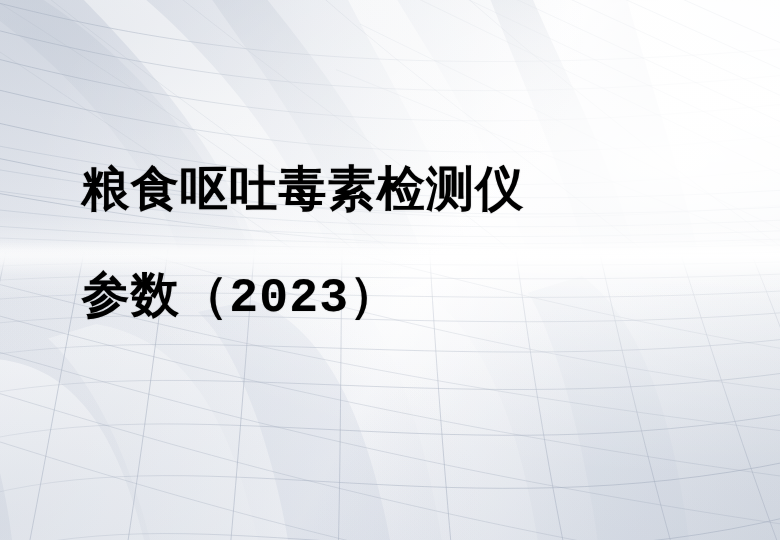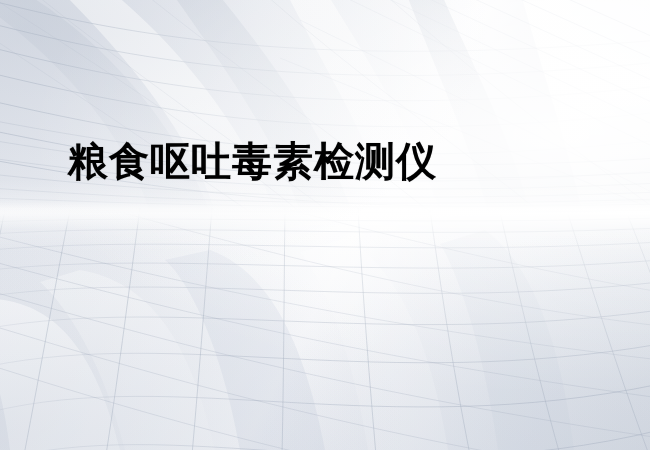--- a/index.html
+++ b/index.html
@@ -92,21 +92,21 @@
 
   
   #title-block {
     position: absolute;
     left: 68px;
     top: 118px;
     width: 520px;
   }
   .title-line {
     color: #000000;
-    font-family: Liberation Serif, serif;
+    font-family: Liberation Mono, monospace;
     font-weight: bold;
     font-size: 40px;
     line-height: 88px;
     letter-spacing: 1px;
     white-space: nowrap;
     text-shadow: 0 0 1px rgba(0,0,0,0.35);
   }
 </style>
 </head>
 <body>
@@ -242,15 +242,16 @@
   <div class="bg-layer bg-glow-right"></div>
 
   <div class="bg-layer bg-lower-shade"></div>
 
   <div class="bg-layer bg-highlight-band"></div>
 
   <div class="bg-layer bg-vignette"></div>
 
   <div id="title-block">
     <div class="title-line">粮食呕吐毒素检测仪</div>
+    <div class="title-line">参数（2023）</div>
   </div>
 
 </div>
 
 </body></html>

